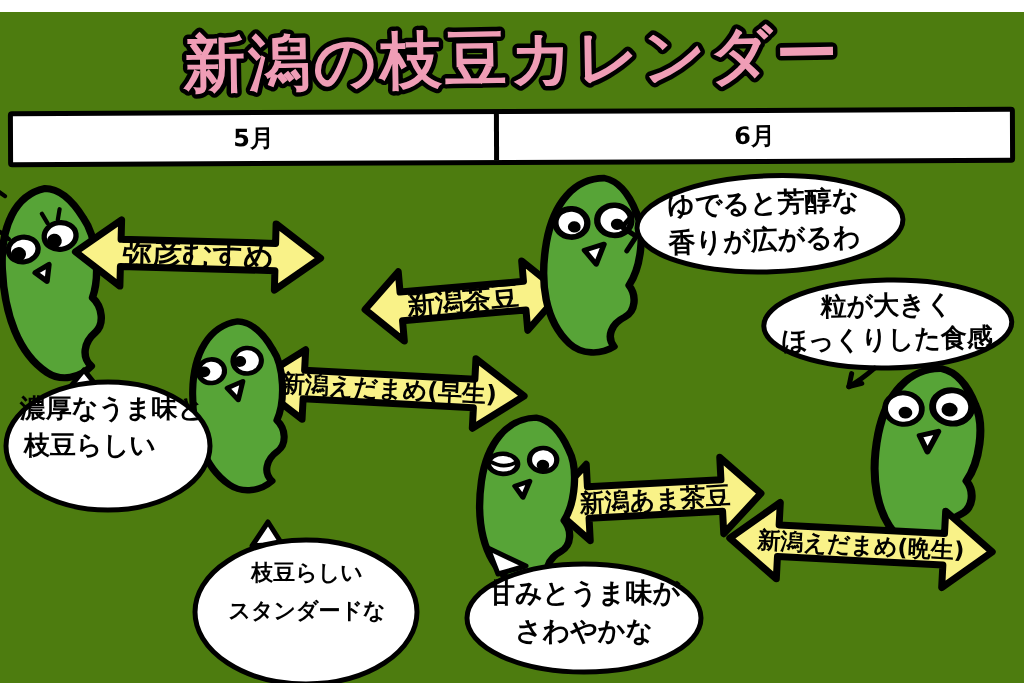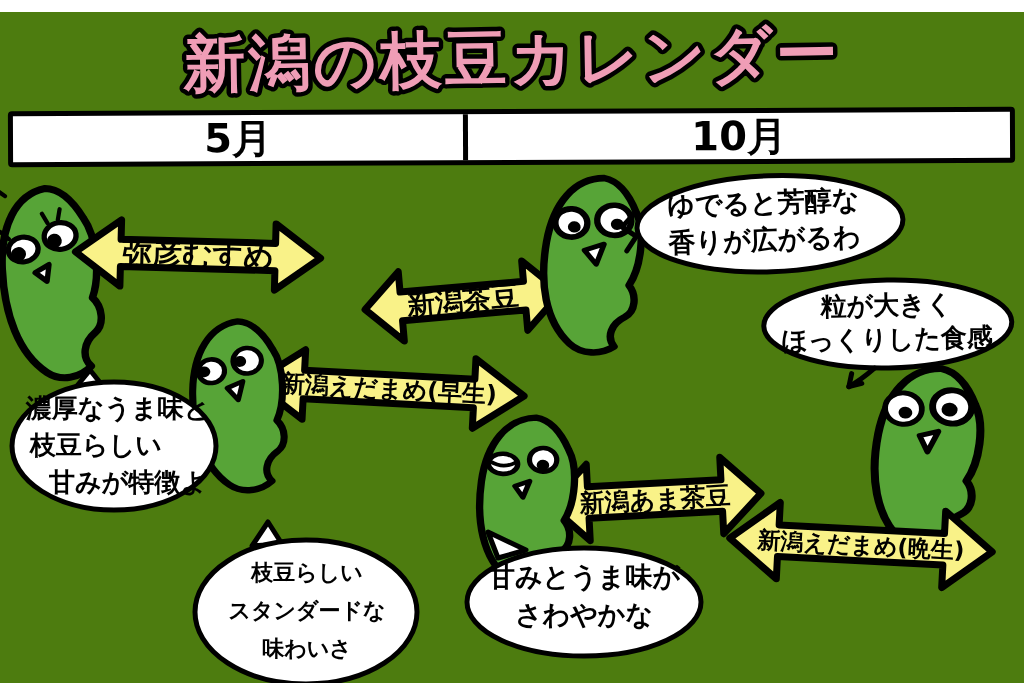--- a/index.html
+++ b/index.html
@@ -29,21 +29,21 @@
 
   
   .month-bar{
     position:absolute;left:8px;top:97px;width:1007px;height:56px;
     border:5px solid var(--outline);border-radius:4px;
     display:flex;box-sizing:border-box;background:#fff;z-index:5;
     transform:rotate(-0.25deg);
   }
   .month-cell{
     display:flex;align-items:center;justify-content:center;
-    font-size:40px;font-weight:bold;color:#000;
+    font-size:24px;font-weight:bold;color:#000;
     border-left:5px solid var(--outline);
     box-sizing:border-box;
   }
   .month-cell:first-child{border-left:none;}
 
   
   .arrow{position:absolute;z-index:2;}
   .arrow svg{width:100%;height:100%;display:block;overflow:visible;}
   .arrow polygon{
     fill:var(--arrow-yellow);
@@ -91,43 +91,43 @@
   .bubble-tail-line{fill:none;stroke:var(--outline);stroke-width:5px;stroke-linecap:round;}
   .bubble-text{
     position:absolute;inset:0;
     display:flex;flex-direction:column;align-items:center;
     font-weight:bold;color:#000;white-space:nowrap;
   }
   #bubble-boil{left:620px;top:160px;width:288px;height:106px;transform:rotate(-2deg);}
   #bubble-boil .bubble-text{padding-top:12px;font-size:27px;line-height:37px;}
   #bubble-texture{left:756px;top:264px;width:262px;height:122px;transform:rotate(-1deg);}
   #bubble-texture .bubble-text{padding-top:12px;font-size:26px;line-height:34px;}
-  #bubble-rich{left:8px;top:360px;width:220px;height:142px;}
+  #bubble-rich{left:2px;top:360px;width:220px;height:142px;}
   #bubble-rich .bubble-text{padding-top:18px;font-size:26px;line-height:37px;}
   #bubble-rich .bubble-line:nth-child(2){transform:translateX(-22px);}
   #bubble-rich .bubble-line:nth-child(3){transform:translateX(10px);}
   #bubble-standard{left:188px;top:512px;width:238px;height:165px;}
   #bubble-standard .bubble-text{padding-top:30px;font-size:22px;line-height:38px;text-align:center;}
-  #bubble-sweet{left:460px;top:524px;width:248px;height:124px;}
+  #bubble-sweet{left:460px;top:540px;width:248px;height:124px;}
   #bubble-sweet .bubble-text{padding-top:22px;font-size:27px;line-height:38px;}
 </style>
 </head>
 <body>
 
 <div id="stage">
 
   <div class="title-wrap">
     <svg viewBox="0 0 748 94" preserveAspectRatio="xMidYMid meet">
       <text class="title-text" x="374" y="66" text-anchor="middle">新潟の枝豆カレンダー</text>
     </svg>
   </div>
 
   <div class="month-bar">
     <div class="month-cell" style="flex-grow:150">5月</div>
-    <div class="month-cell" style="flex-grow:175">10月</div>
+    <div class="month-cell" style="flex-grow:160">6月</div>
   </div>
 
   <div class="bean" id="bean-yahiko">
     <svg viewBox="0 0 120 200" preserveAspectRatio="none">
       <path class="pod-path" d="M64,6 C36,8 18,36 14,78 C10,122 18,162 42,184 C54,195 72,194 84,184 C76,174 80,160 92,152 C102,145 102,128 94,118 C104,98 106,60 96,40 C88,21 78,8 64,6 Z"></path>
       <path class="sprout" d="M26,8 L12,-6"></path>
       <path class="lash" d="M24,50 l-7,-8 M62,40 l-4,-10 M72,38 l3,-10"></path>
       <ellipse class="eye-white" cx="36" cy="62" rx="14" ry="12"></ellipse>
       <circle class="pupil" cx="31" cy="66" r="7"></circle>
       <ellipse class="eye-white" cx="72" cy="54" rx="15" ry="13"></ellipse>
@@ -240,33 +240,31 @@
   </div>
 
   <div class="bubble" id="bubble-rich">
     <svg viewBox="0 0 220 142" preserveAspectRatio="none">
       <path class="bubble-tail" d="M64,20 L82,-2 L98,18 Z"></path>
       <ellipse class="bubble-ellipse" cx="106" cy="74" rx="102" ry="64"></ellipse>
     </svg>
     <div class="bubble-text">
       <span class="bubble-line">濃厚なうま味と</span>
       <span class="bubble-line">枝豆らしい</span>
-      <span class="bubble-line">甘みが特徴よ</span>
     </div>
   </div>
 
   <div class="bubble" id="bubble-standard">
     <svg viewBox="0 0 238 165" preserveAspectRatio="none">
       <path class="bubble-tail" d="M64,22 L80,-2 L94,20 Z"></path>
       <ellipse class="bubble-ellipse" cx="118" cy="88" rx="111" ry="72"></ellipse>
     </svg>
     <div class="bubble-text">
       <span class="bubble-line">枝豆らしい</span>
       <span class="bubble-line">スタンダードな</span>
-      <span class="bubble-line">味わいさ</span>
     </div>
   </div>
 
   <div class="bubble" id="bubble-sweet">
     <svg viewBox="0 0 248 124" preserveAspectRatio="none">
       <path class="bubble-tail" d="M38,22 L28,-4 L66,14 Z"></path>
       <ellipse class="bubble-ellipse" cx="124" cy="66" rx="117" ry="54"></ellipse>
     </svg>
     <div class="bubble-text">
       <span class="bubble-line">甘みとうま味が</span>

